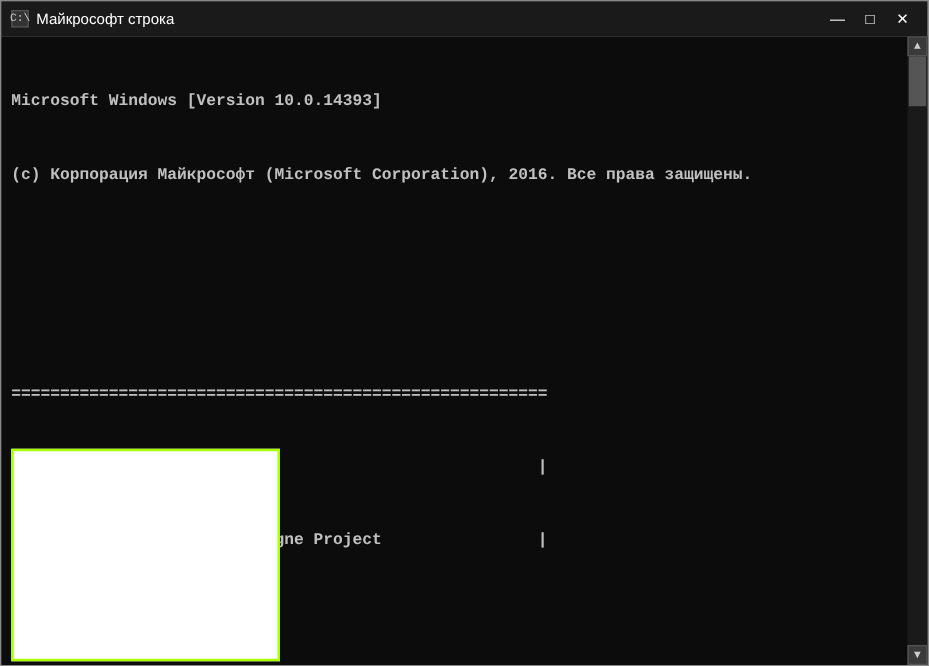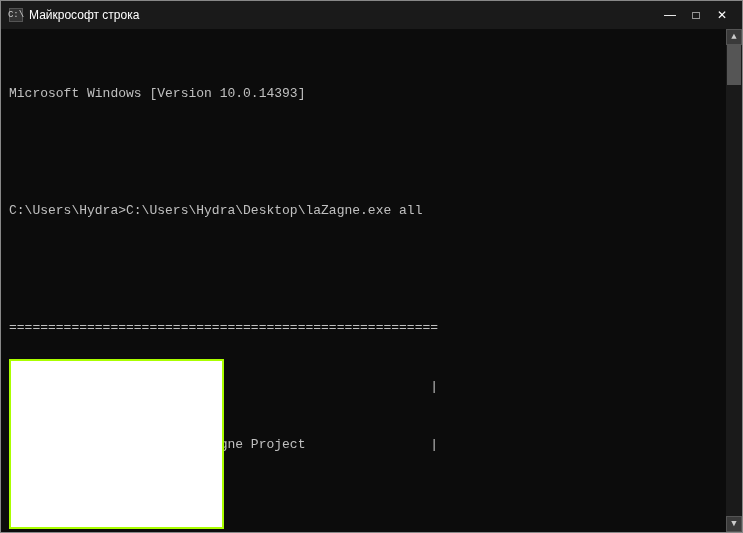--- a/index.html
+++ b/index.html
@@ -76,27 +76,28 @@
 
     .terminal-area {
       background: #0c0c0c;
       flex: 1;
       display: flex;
       overflow: hidden;
     }
 
     .terminal-content {
       flex: 1;
-      padding: 16px 8px;
+      padding: 3px 8px;
       color: #c0c0c0;
       overflow: hidden;
       font-size: 13px;
       line-height: 1.5;
       white-space: pre;
       position: relative;
+      font-weight: bold;
     }
 
     .scrollbar {
       width: 16px;
       background: #1a1a1a;
       display: flex;
       flex-direction: column;
       align-items: center;
     }
 
@@ -161,22 +162,22 @@
     <div class="title-bar-controls">
       <button class="title-bar-btn">—</button>
       <button class="title-bar-btn">□</button>
       <button class="title-bar-btn close">✕</button>
     </div>
   </div>
 
   <div class="terminal-area">
     <div class="terminal-content">
       <span class="line">Microsoft Windows [Version 10.0.14393]</span>
+      <span class="line">(c) Корпорация Майкрософт (Microsoft Corporation), 2016. Все права защищены.</span>
       <span class="line"> </span>
-      <span class="line">C:\Users\Hydra&gt;C:\Users\Hydra\Desktop\laZagne.exe all</span>
       <span class="line"> </span>
       <span class="line box-border">=======================================================</span>
       <span class="line box-border">|                                                     |</span>
       <span class="line box-border">|                  <span class="lazagne-title">The LaZagne Project</span>                |</span>
       
       
       
       
       
       

